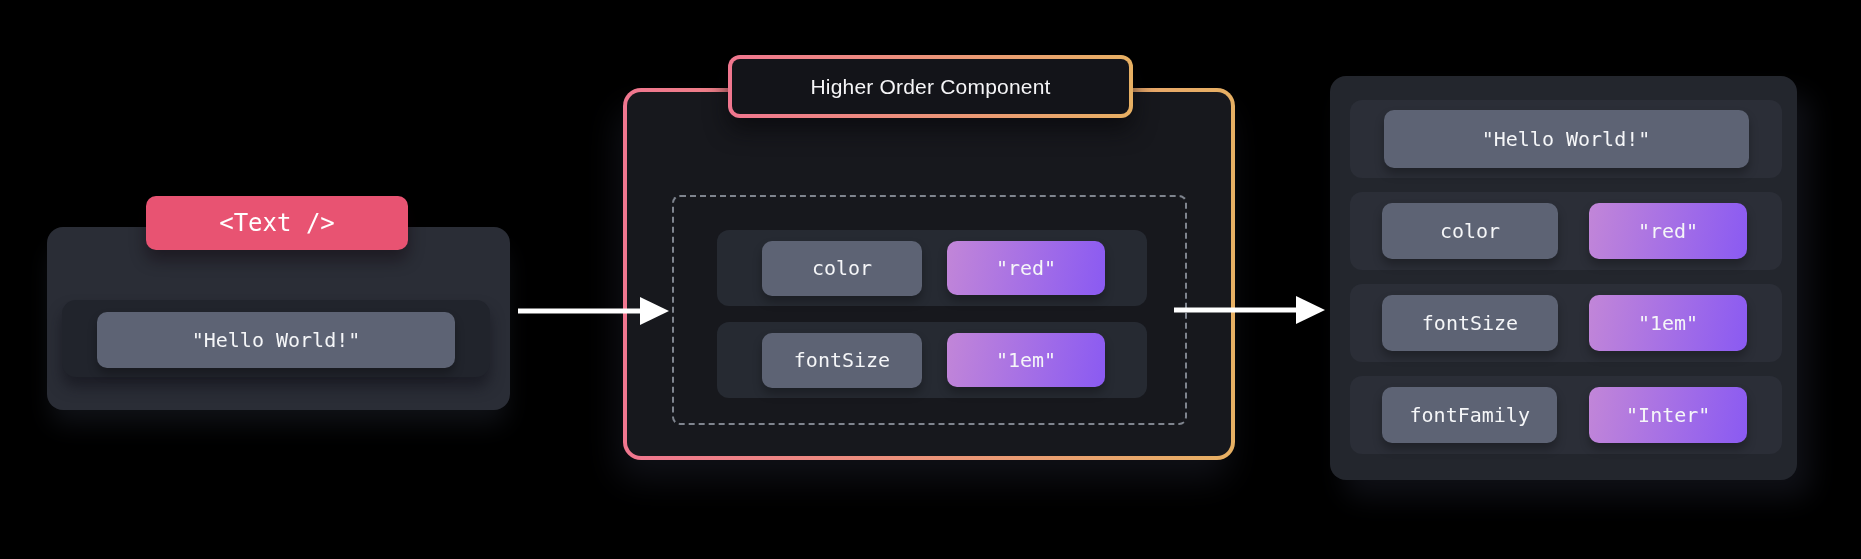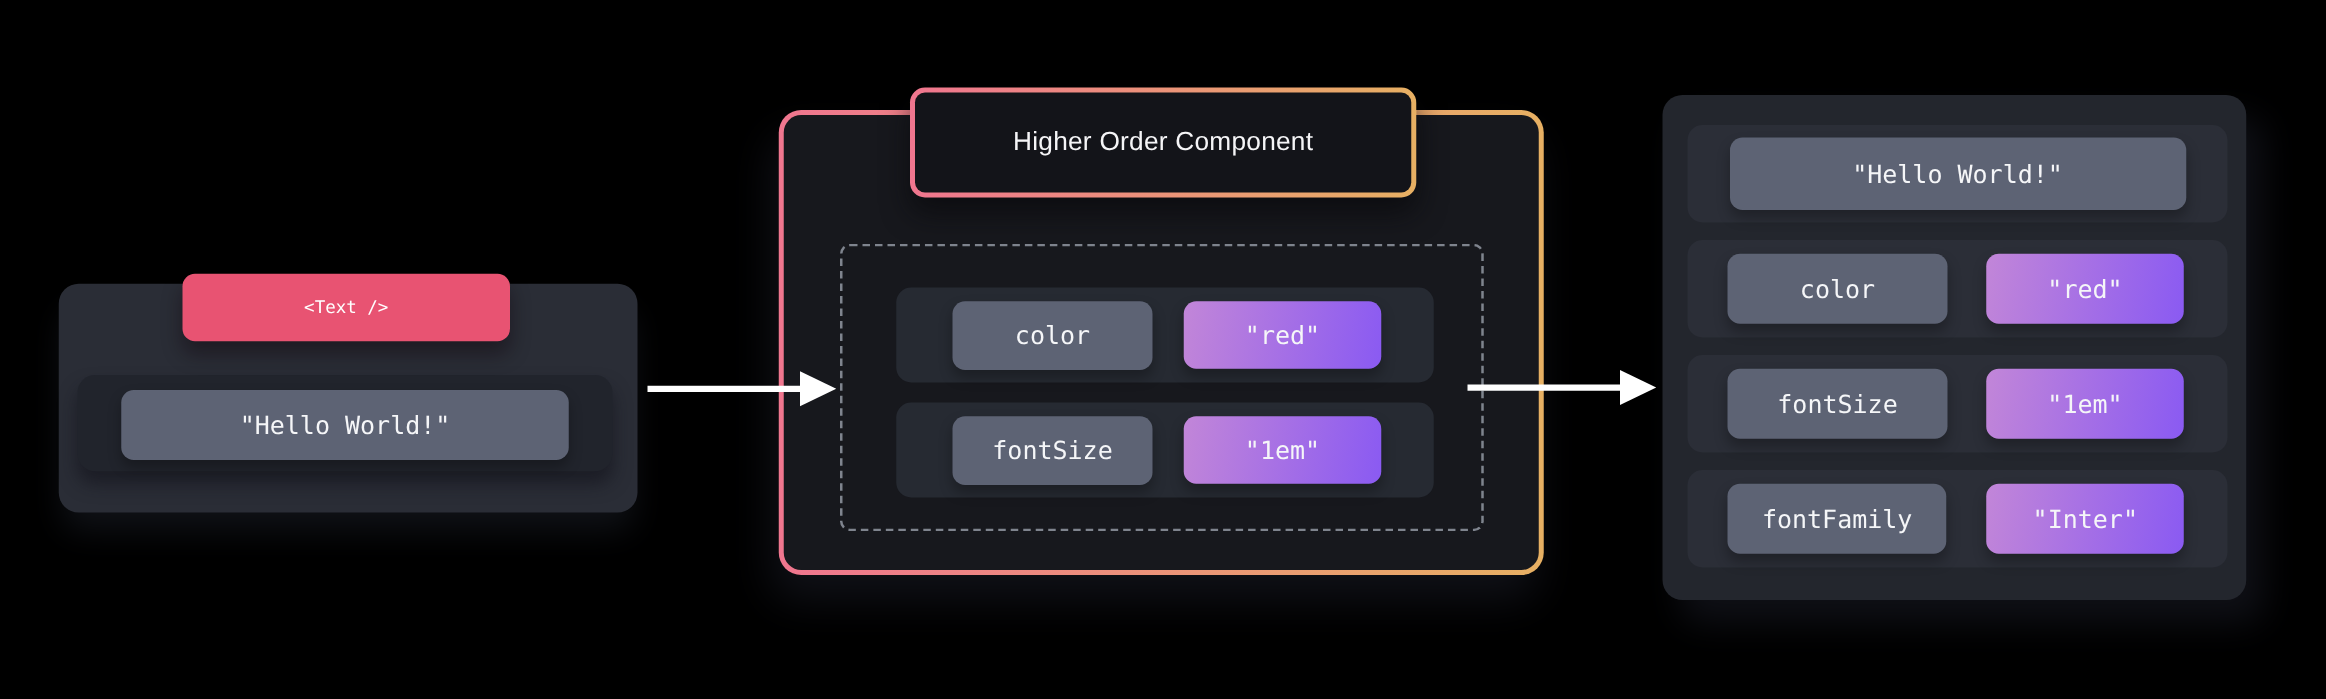--- a/index.html
+++ b/index.html
@@ -10,24 +10,24 @@
   .mono{font-family:"DejaVu Sans Mono", monospace;}
   .sans{font-family:"Liberation Sans", sans-serif;}
 
   
   .card-left{
     position:absolute;left:47px;top:227px;width:463px;height:183px;
     background:#2a2d36;border-radius:16px;
     box-shadow:0 18px 26px -4px rgba(30,32,42,.55);
   }
   .left-badge{
-    position:absolute;left:146px;top:219px;width:262px;height:54px;
+    position:absolute;left:146px;top:196px;width:262px;height:54px;
     background:#e85372;border-radius:10px;
     display:flex;align-items:center;justify-content:center;
-    color:#fff;font-size:14px;
+    color:#fff;font-size:24px;
     box-shadow:0 10px 16px rgba(15,5,10,.45);
     z-index:3;
   }
   .left-slot{
     position:absolute;left:15px;top:73px;width:428px;height:77px;
     background:#21242c;border-radius:14px;
     box-shadow:0 10px 14px rgba(18,19,26,.6);
   }
   .pill{
     display:flex;align-items:center;justify-content:center;
@@ -44,26 +44,25 @@
   .hoc-card{
     position:absolute;left:623px;top:88px;width:612px;height:372px;
     border-radius:18px;padding:4px;box-sizing:border-box;
     background:linear-gradient(90deg,#f0768f 0%,#e7b063 100%);
     box-shadow:-6px 20px 34px rgba(26,28,38,.6);
   }
   .hoc-card-inner{
     width:100%;height:100%;background:#17181d;border-radius:14px;
   }
   .hoc-badge{
-    position:absolute;left:728px;top:55px;width:405px;height:88px;
+    position:absolute;left:728px;top:55px;width:405px;height:63px;
     border-radius:12px;padding:4px;box-sizing:border-box;
     background:linear-gradient(90deg,#f0768f 0%,#e7b063 100%);
     box-shadow:0 12px 22px rgba(8,8,12,.7);
     z-index:4;
-    margin-top:15px;
   }
   .hoc-badge-inner{
     width:100%;height:100%;background:#131419;border-radius:8px;
     display:flex;align-items:center;justify-content:center;
     color:#f5f5f7;font-size:21px;font-weight:500;letter-spacing:.2px;
   }
   .props-box{
     position:absolute;left:672px;top:195px;width:515px;height:230px;
     border:2px dashed #7f848e;border-radius:8px;box-sizing:border-box;
     z-index:2;

